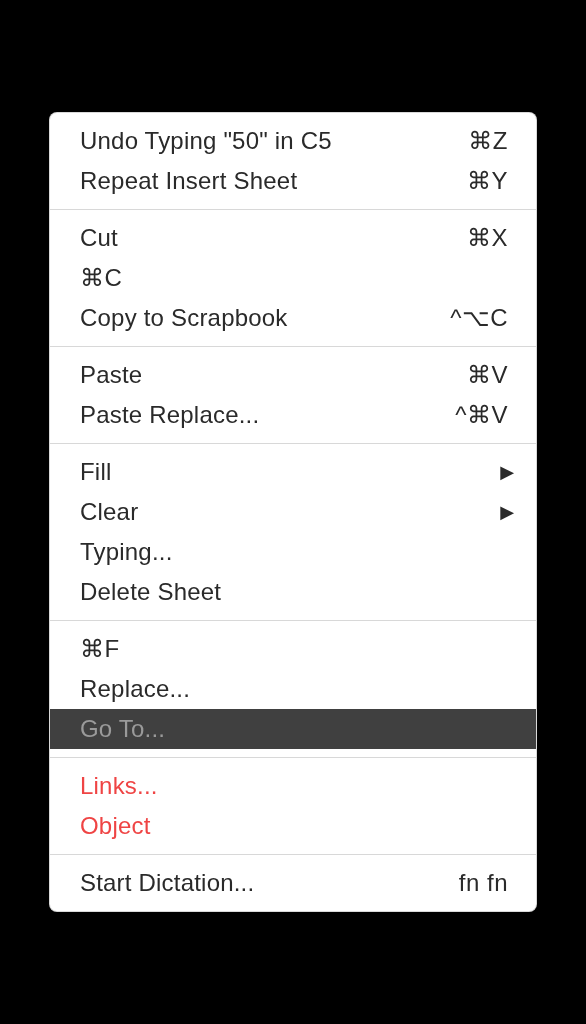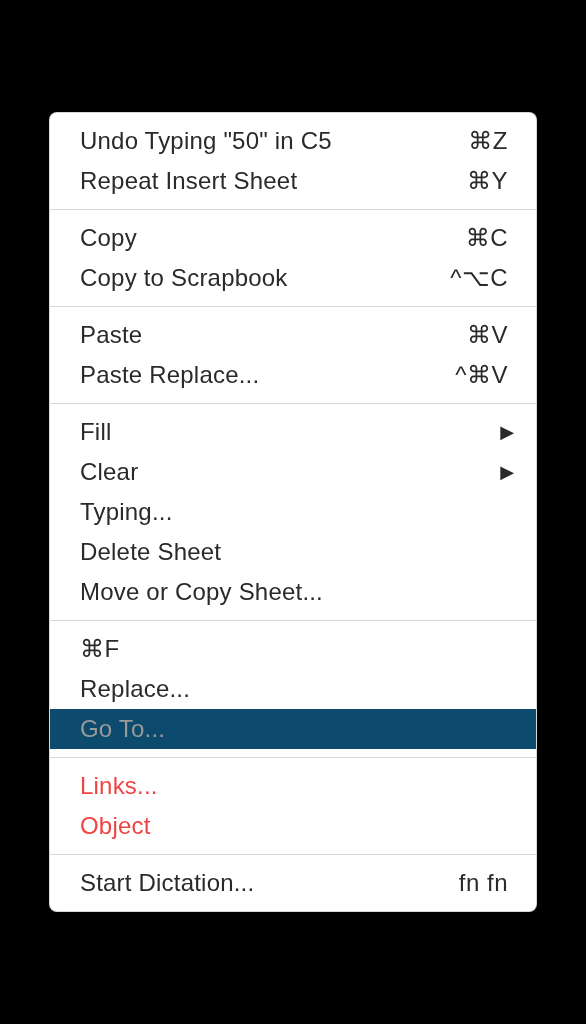--- a/index.html
+++ b/index.html
@@ -31,21 +31,21 @@
       padding: 6px 28px 6px 30px;
       font-size: 24px;
       color: #2a2a2a;
       cursor: default;
       min-height: 40px;
     }
     .menu-item.disabled {
       color: #ef4444;
     }
     .menu-item.highlighted {
-      background: #0c4a6e;
+      background: #404040;
       align-items: flex-end;
     }
     .menu-item.highlighted .menu-label {
       color: #9a9a9a;
     }
     .menu-label {
       flex: 1;
       letter-spacing: 0.2px;
     }
     .menu-shortcut {
@@ -76,21 +76,24 @@
     <span class="menu-shortcut">⌘Z</span>
   </div>
   <div class="menu-item">
     <span class="menu-label">Repeat Insert Sheet</span>
     <span class="menu-shortcut">⌘Y</span>
   </div>
 
   <div class="separator"></div>
 
   <div class="menu-item">
-    <span class="menu-label">Copy</span>
+    <span class="menu-label">Cut</span>
+    <span class="menu-shortcut">⌘X</span>
+  </div>
+  <div class="menu-item">
     <span class="menu-shortcut">⌘C</span>
   </div>
   <div class="menu-item">
     <span class="menu-label">Copy to Scrapbook</span>
     <span class="menu-shortcut">^⌥C</span>
   </div>
 
   <div class="separator"></div>
 
   <div class="menu-item">
@@ -111,23 +114,20 @@
   <div class="menu-item">
     <span class="menu-label">Clear</span>
     <span class="submenu-arrow">▶</span>
   </div>
   <div class="menu-item">
     <span class="menu-label">Typing...</span>
   </div>
   <div class="menu-item">
     <span class="menu-label">Delete Sheet</span>
   </div>
-  <div class="menu-item">
-    <span class="menu-label">Move or Copy Sheet...</span>
-  </div>
 
   <div class="separator"></div>
 
   <div class="menu-item">
     <span class="menu-shortcut">⌘F</span>
   </div>
   <div class="menu-item">
     <span class="menu-label">Replace...</span>
   </div>
   <div class="menu-item highlighted">

